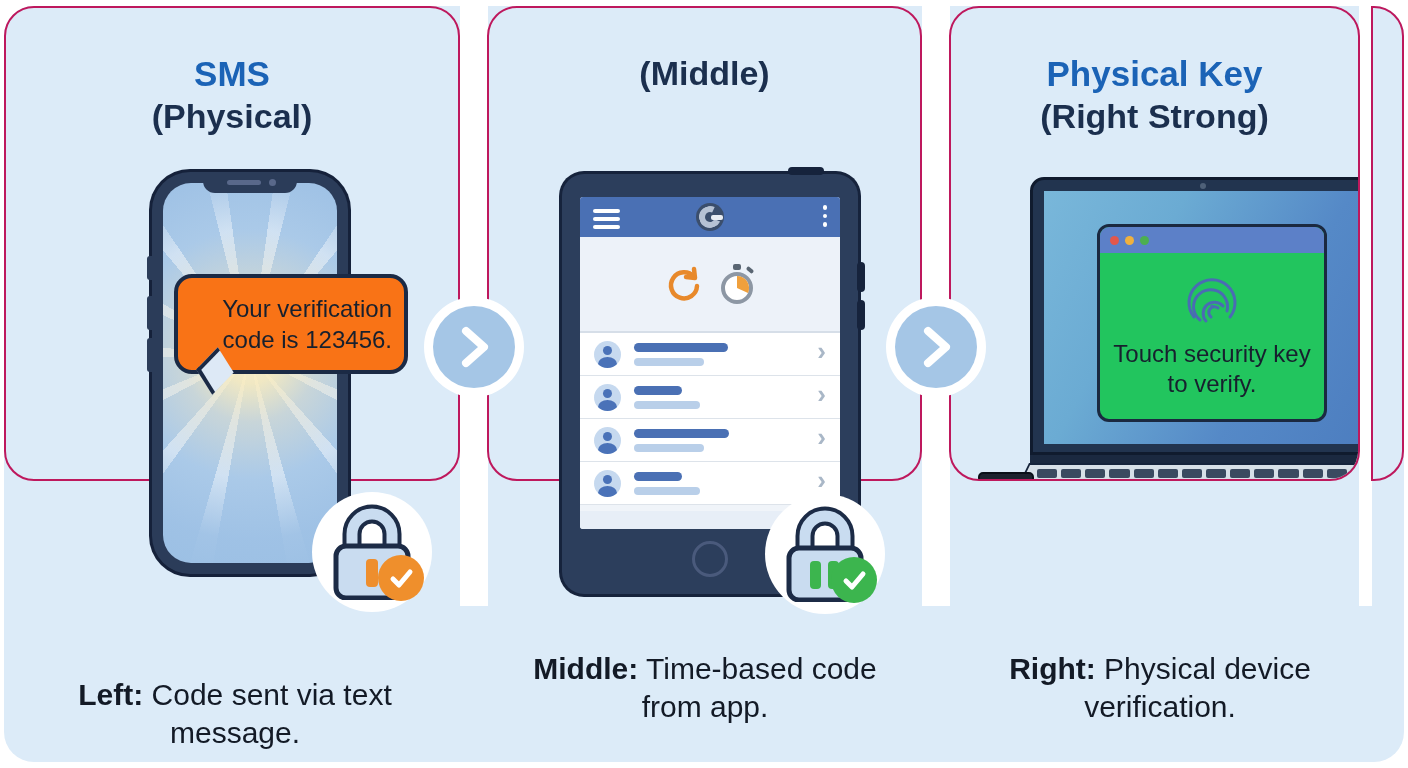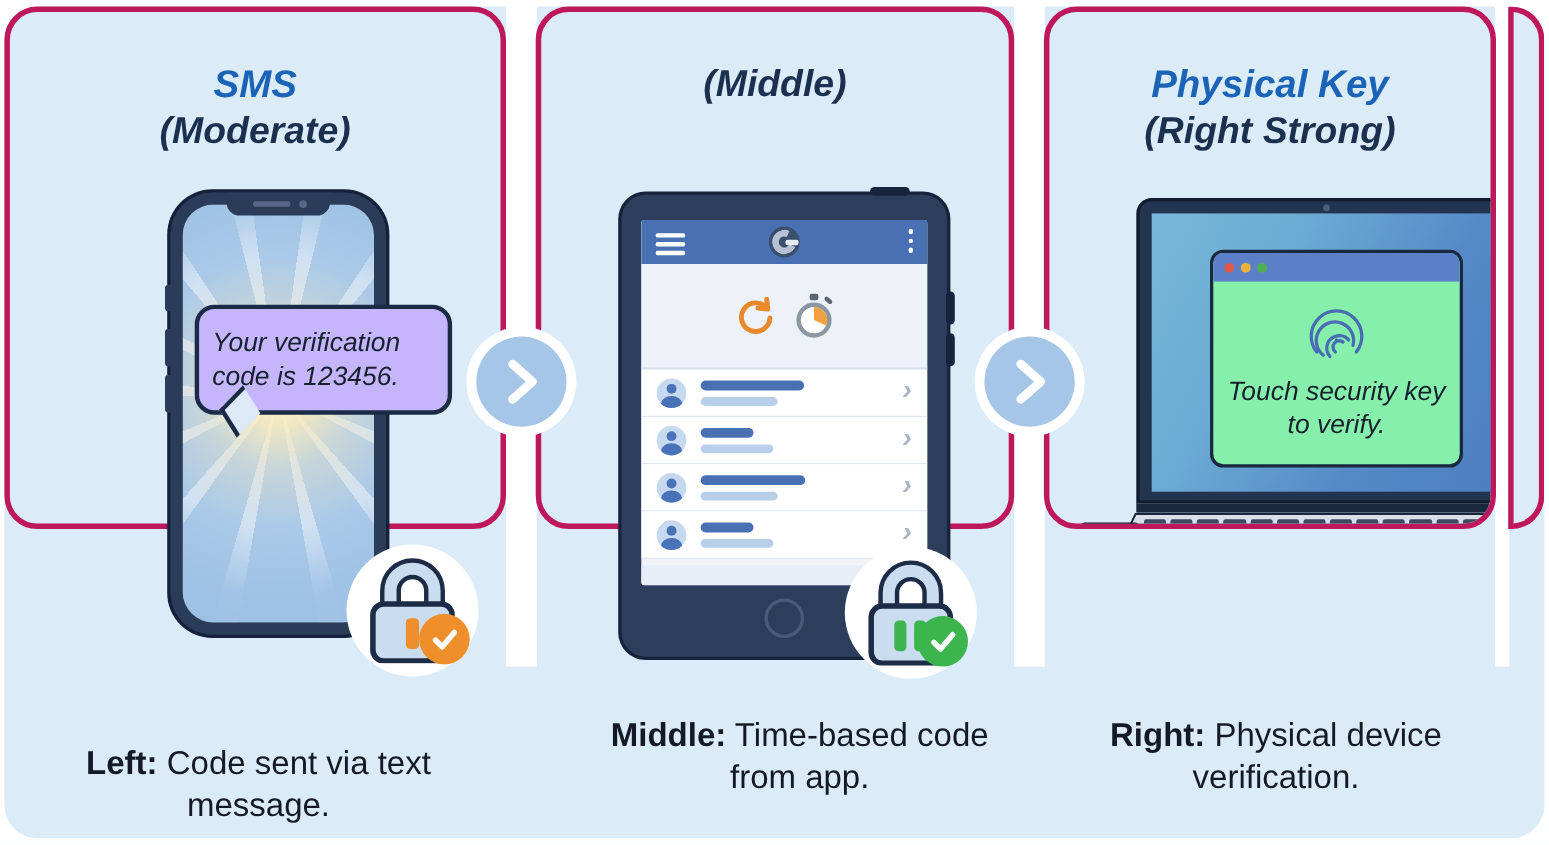--- a/index.html
+++ b/index.html
@@ -6,21 +6,21 @@
   body{width:1408px;height:768px;overflow:hidden;font-family:"Liberation Sans",sans-serif;}
   .stage{position:absolute;left:0;top:0;width:1408px;height:768px;}
 
   
   .bg-card{position:absolute;left:4px;top:6px;width:1400px;height:756px;background:#dcebf8;border-radius:30px;}
   .gutter{position:absolute;top:0;background:#ffffff;}
   .gutter.g1{left:460px;width:28px;height:606px;}
   .gutter.g2{left:922px;width:28px;height:606px;}
   .gutter.g3{left:1359px;width:13px;height:606px;}
 
-  .card{position:absolute;top:6px;height:475px;border:5px solid #be185d;border-radius:30px;box-sizing:border-box;font-style:italic;}
+  .card{position:absolute;top:6px;height:475px;border:2px solid #be185d;border-radius:30px;box-sizing:border-box;}
   .card.c1{left:4px;width:456px;}
   .card.c2{left:487px;width:435px;}
   .card.c3{left:949px;width:411px;overflow:hidden;}
   .card.sliver{left:1371px;width:33px;border-radius:0 30px 30px 0;}
 
   .panel-title{position:absolute;top:44px;left:0;right:0;text-align:center;font-weight:bold;line-height:43px;}
   .panel-title .t1{font-size:35px;color:#1b63b6;display:block;}
   .panel-title .t2{font-size:34px;color:#1b2f4e;display:block;}
 
   
@@ -31,22 +31,22 @@
       repeating-conic-gradient(from 8deg at 50% 45%, rgba(255,255,255,0.5) 0deg 6deg, rgba(255,255,255,0) 6deg 26deg),
       #a9c9e8;}
   .phone .notch{position:absolute;left:50%;top:0;transform:translateX(-50%);width:94px;height:21px;background:#2b3c59;border-radius:0 0 12px 12px;}
   .phone .speaker{position:absolute;left:24px;top:8px;width:34px;height:5px;background:#59688a;border-radius:3px;}
   .phone .cam{position:absolute;left:66px;top:7px;width:7px;height:7px;background:#59688a;border-radius:50%;}
   .side-btn{position:absolute;width:6px;background:#2b3c59;border-radius:3px 0 0 3px;left:141px;}
   .side-btn.b1{top:248px;height:24px;}
   .side-btn.b2{top:288px;height:34px;}
   .side-btn.b3{top:330px;height:34px;}
 
-  .bubble{position:absolute;left:168px;top:266px;width:234px;height:100px;background:#c4b5fd;border:4px solid #1b2a45;border-radius:18px;box-sizing:border-box;
-    display:flex;align-items:center;justify-content:center;text-align:left;font-size:24px;color:#17202e;line-height:31px;padding:0 12px;}
+  .bubble{position:absolute;left:168px;top:266px;width:234px;height:100px;background:#f97316;border:4px solid #1b2a45;border-radius:18px;box-sizing:border-box;
+    display:flex;align-items:center;justify-content:center;text-align:right;font-size:24px;color:#17202e;line-height:31px;padding:0 12px;}
   .bubble .tail{position:absolute;left:22px;bottom:-16px;width:26px;height:26px;background:#dde9f6;border-left:4px solid #1b2a45;border-bottom:4px solid #1b2a45;transform:rotate(58deg) skewX(14deg);}
 
   
   .badge{position:absolute;width:120px;height:120px;background:#ffffff;border-radius:50%;}
   .badge svg.lock{position:absolute;left:16px;top:12px;}
   .check{position:absolute;left:66px;top:63px;width:46px;height:46px;border-radius:50%;display:flex;align-items:center;justify-content:center;}
 
   
   .tablet{position:absolute;left:73px;top:166px;width:296px;height:420px;background:#2c3e5c;border-radius:22px;box-shadow:0 0 0 3px #16233c;}
   .tablet .power{position:absolute;right:34px;top:-7px;width:36px;height:8px;background:#16233c;border-radius:4px;}
@@ -87,52 +87,52 @@
   .krow{display:flex;gap:4px;margin-bottom:3.5px;}
   .krow i{flex:1;height:9px;background:#3a4a60;border-radius:2px;}
   .trackpad{position:absolute;left:150px;top:56px;width:112px;height:16px;background:#c3cfda;border-radius:4px;}
   .usb{position:absolute;left:6px;top:464px;width:80px;height:32px;}
   .usb .conn{position:absolute;left:0;top:7px;width:23px;height:18px;background:#b9c4cf;border:2px solid #5a6673;box-sizing:border-box;border-radius:2px;}
   .usb .conn i{position:absolute;width:6px;height:4px;background:#2a3442;top:5px;}
   .usb .conn i.h1{left:3px;} .usb .conn i.h2{left:11px;}
   .usb .keybody{position:absolute;left:21px;top:0;width:56px;height:32px;background:#1c222e;border:2px solid #0a0f18;border-radius:5px;box-sizing:border-box;}
   .usb .gold{position:absolute;left:20px;top:8px;width:14px;height:14px;background:#d9b64a;border:2px solid #8a7326;border-radius:50%;box-sizing:border-box;}
 
-  .dialog{position:absolute;left:146px;top:216px;width:230px;height:198px;background:#86efac;border:3px solid #1b2940;border-radius:12px;box-sizing:border-box;overflow:hidden;}
+  .dialog{position:absolute;left:146px;top:216px;width:230px;height:198px;background:#22c55e;border:3px solid #1b2940;border-radius:12px;box-sizing:border-box;overflow:hidden;}
   .titlebar{position:absolute;left:0;top:0;right:0;height:26px;background:#5c80c8;display:flex;align-items:center;padding-left:10px;gap:6px;}
   .titlebar i{width:9px;height:9px;border-radius:50%;display:block;}
   .dlg-body{position:absolute;left:0;top:26px;right:0;bottom:0;display:flex;flex-direction:column;align-items:center;justify-content:center;gap:8px;}
   .dlg-text{font-size:24px;color:#17202e;text-align:center;line-height:30px;width:200px;}
 
   
   .arrow-circle{position:absolute;width:82px;height:82px;border-radius:50%;background:#a5c6e6;box-shadow:0 0 0 9px #ffffff;display:flex;align-items:center;justify-content:center;}
   .arrow-circle.a1{left:433px;top:306px;}
   .arrow-circle.a2{left:895px;top:306px;}
 
   
   .caption{position:absolute;top:650px;text-align:center;font-size:30px;color:#131a26;line-height:38px;}
   .caption b{font-weight:bold;}
   .caption.cap1{left:40px;width:390px;margin-top:26px;}
-  .caption.cap2{left:552px;width:350px;}
+  .caption.cap2{left:530px;width:350px;}
   .caption.cap3{left:970px;width:380px;}
 </style>
 </head>
 <body>
 
 <div class="stage">
 
   <div class="bg-card"></div>
   <div class="gutter g1"></div>
   <div class="gutter g2"></div>
   <div class="gutter g3"></div>
 
   <div class="card c1">
     <div class="panel-title">
       <span class="t1">SMS</span>
-      <span class="t2">(Moderate)</span>
+      <span class="t2">(Physical)</span>
     </div>
 
     <div class="phone">
       <div class="screen"></div>
       <div class="notch">
         <div class="speaker"></div>
         <div class="cam"></div>
       </div>
     </div>
     <div class="side-btn b1"></div>

